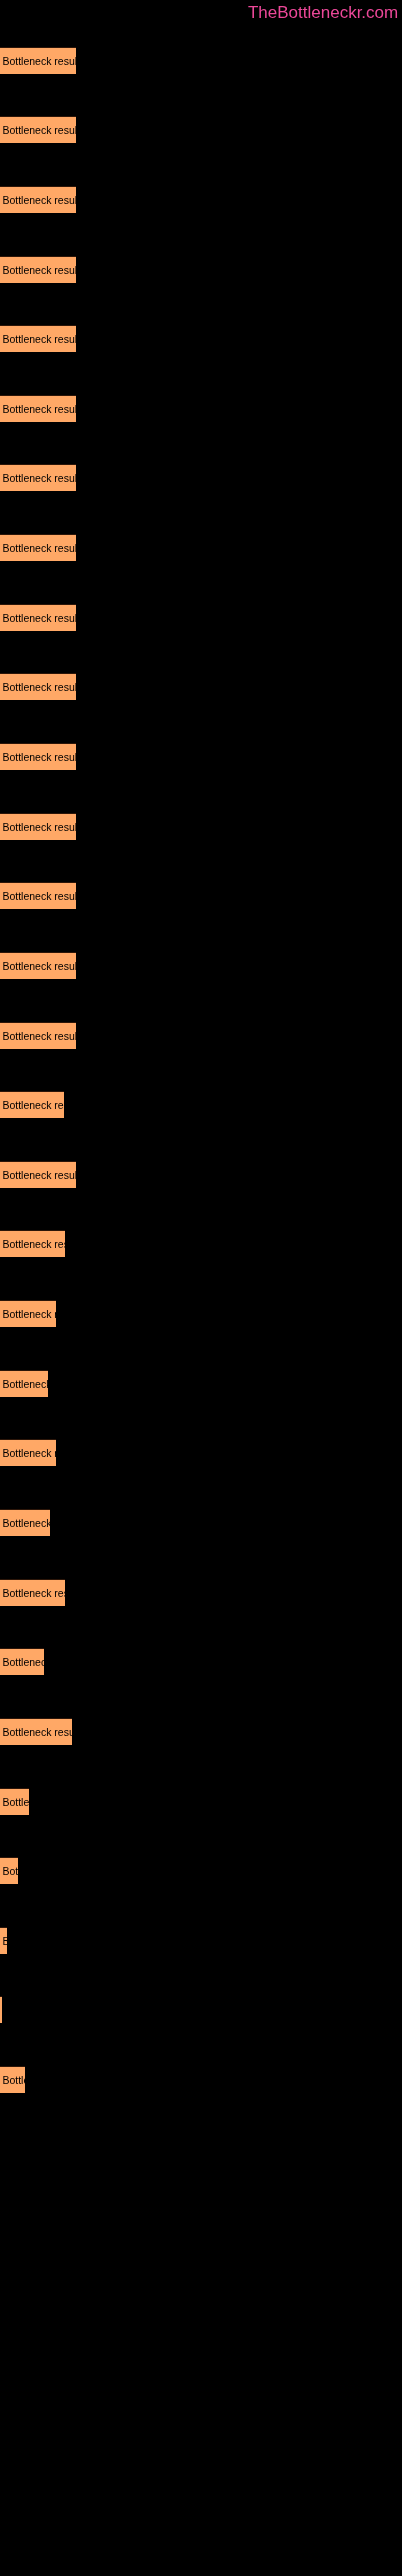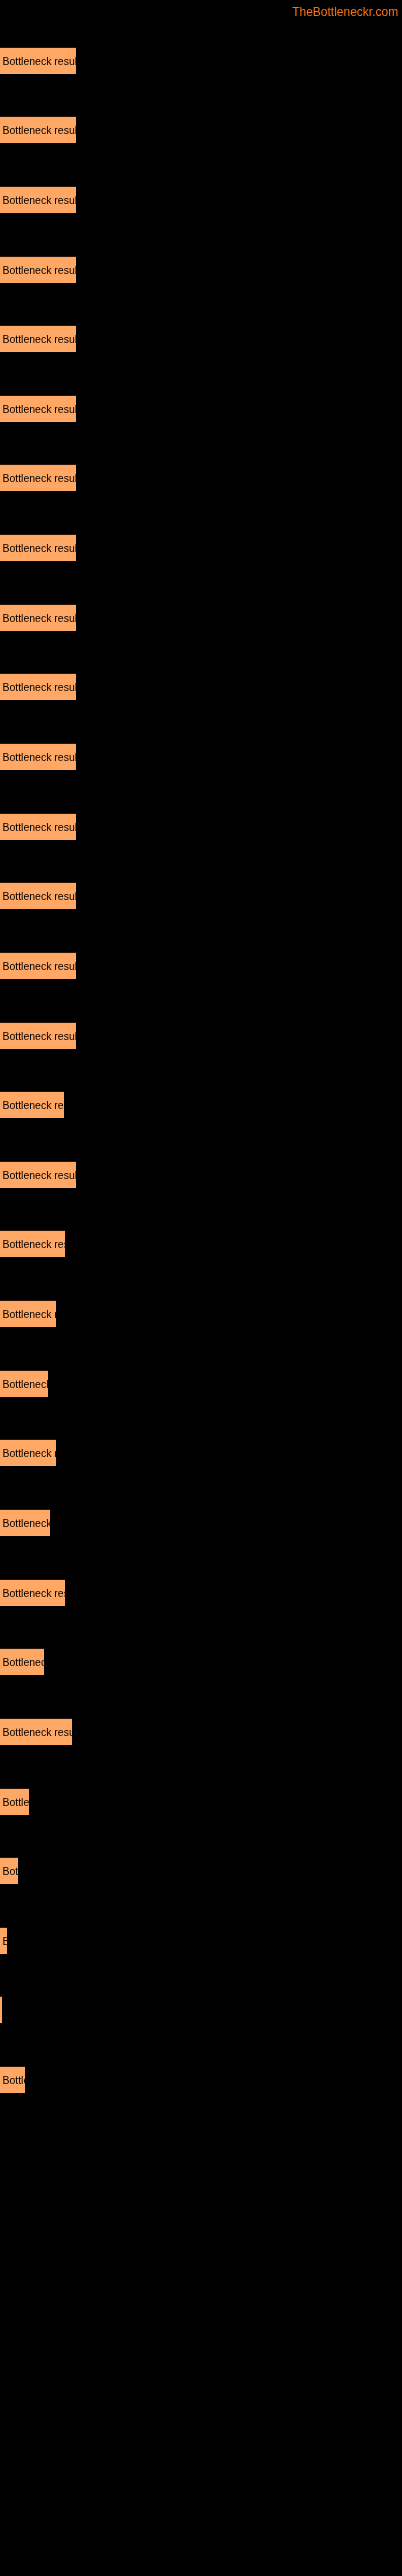--- a/index.html
+++ b/index.html
@@ -18,22 +18,22 @@
     position: absolute;
     left: 0; top: 0;
     width: 403px;
     height: 2576px;
     background: #000000;
   }
   .watermark {
     position: absolute;
     right: 4.8px;
     top: 1.6px;
-    color: #f97316;
-    font-size: 12px;
+    color: #ec4899;
+    font-size: 17px;
     font-family: "Liberation Sans", sans-serif;
     letter-spacing: 0px;
     white-space: nowrap;
     line-height: 21px;
   }
   .bars-layer {
     position: absolute;
     left: 0; top: 0;
     width: 403px;
     height: 2576px;

